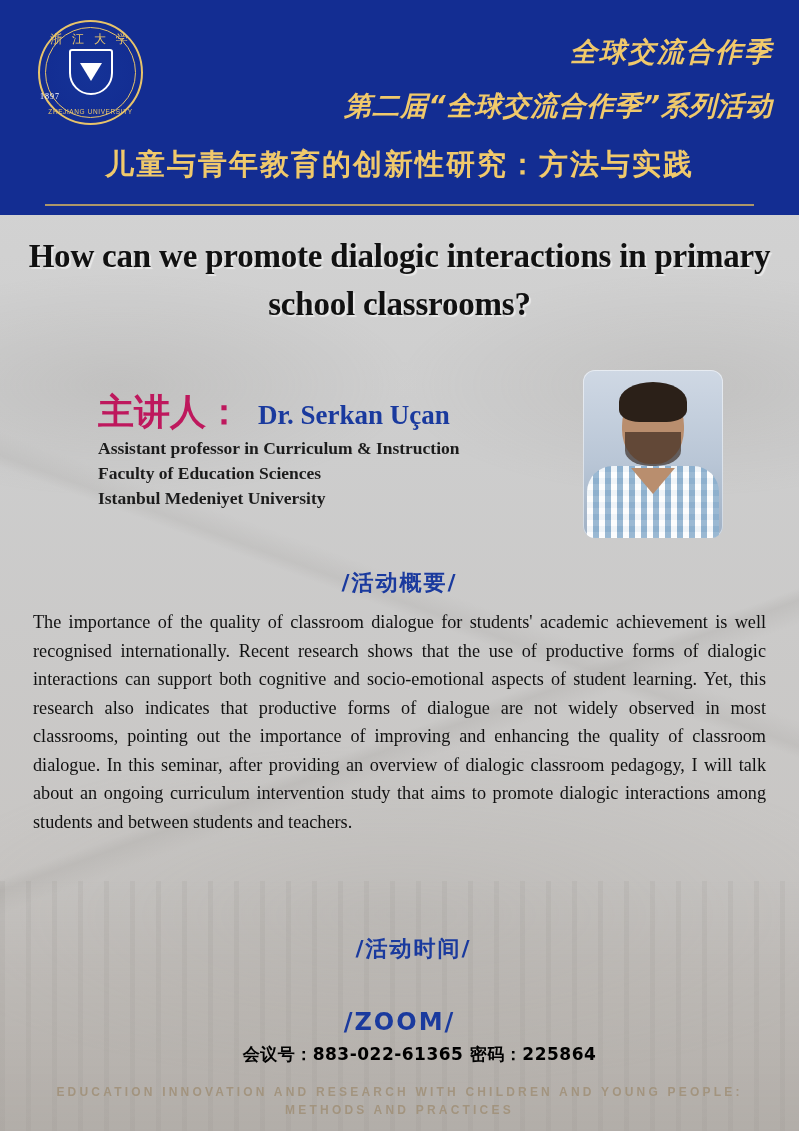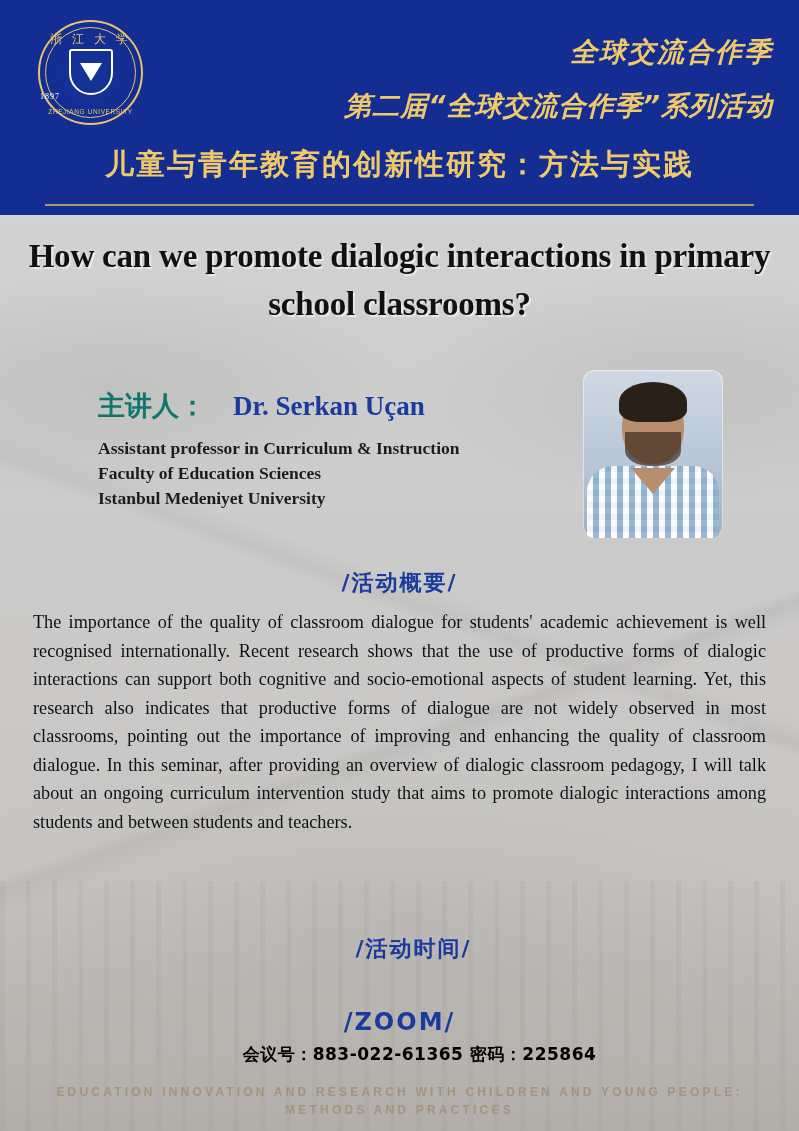--- a/index.html
+++ b/index.html
@@ -209,31 +209,31 @@
     width: 645px;
     height: 168px;
   }
   .speaker-name-row {
     position: absolute;
     left: 20px;
     top: 18px;
     white-space: nowrap;
   }
   .speaker-label {
-    color: #0f766e;
-    font-size: 27px;
+    color: #be185d;
+    font-size: 36px;
     font-weight: bold;
     font-family: "DejaVu Sans", sans-serif;
   }
   .speaker-name {
     color: #1a3a9e;
     font-size: 27px;
     font-weight: bold;
     font-family: "Liberation Serif", serif;
-    margin-left: 27px;
+    margin-left: 16px;
   }
   .speaker-lines {
     position: absolute;
     left: 20px;
     top: 66px;
     color: #1c1c1c;
     font-size: 17.5px;
     line-height: 25px;
     font-family: "Liberation Serif", serif;
     font-weight: bold;

